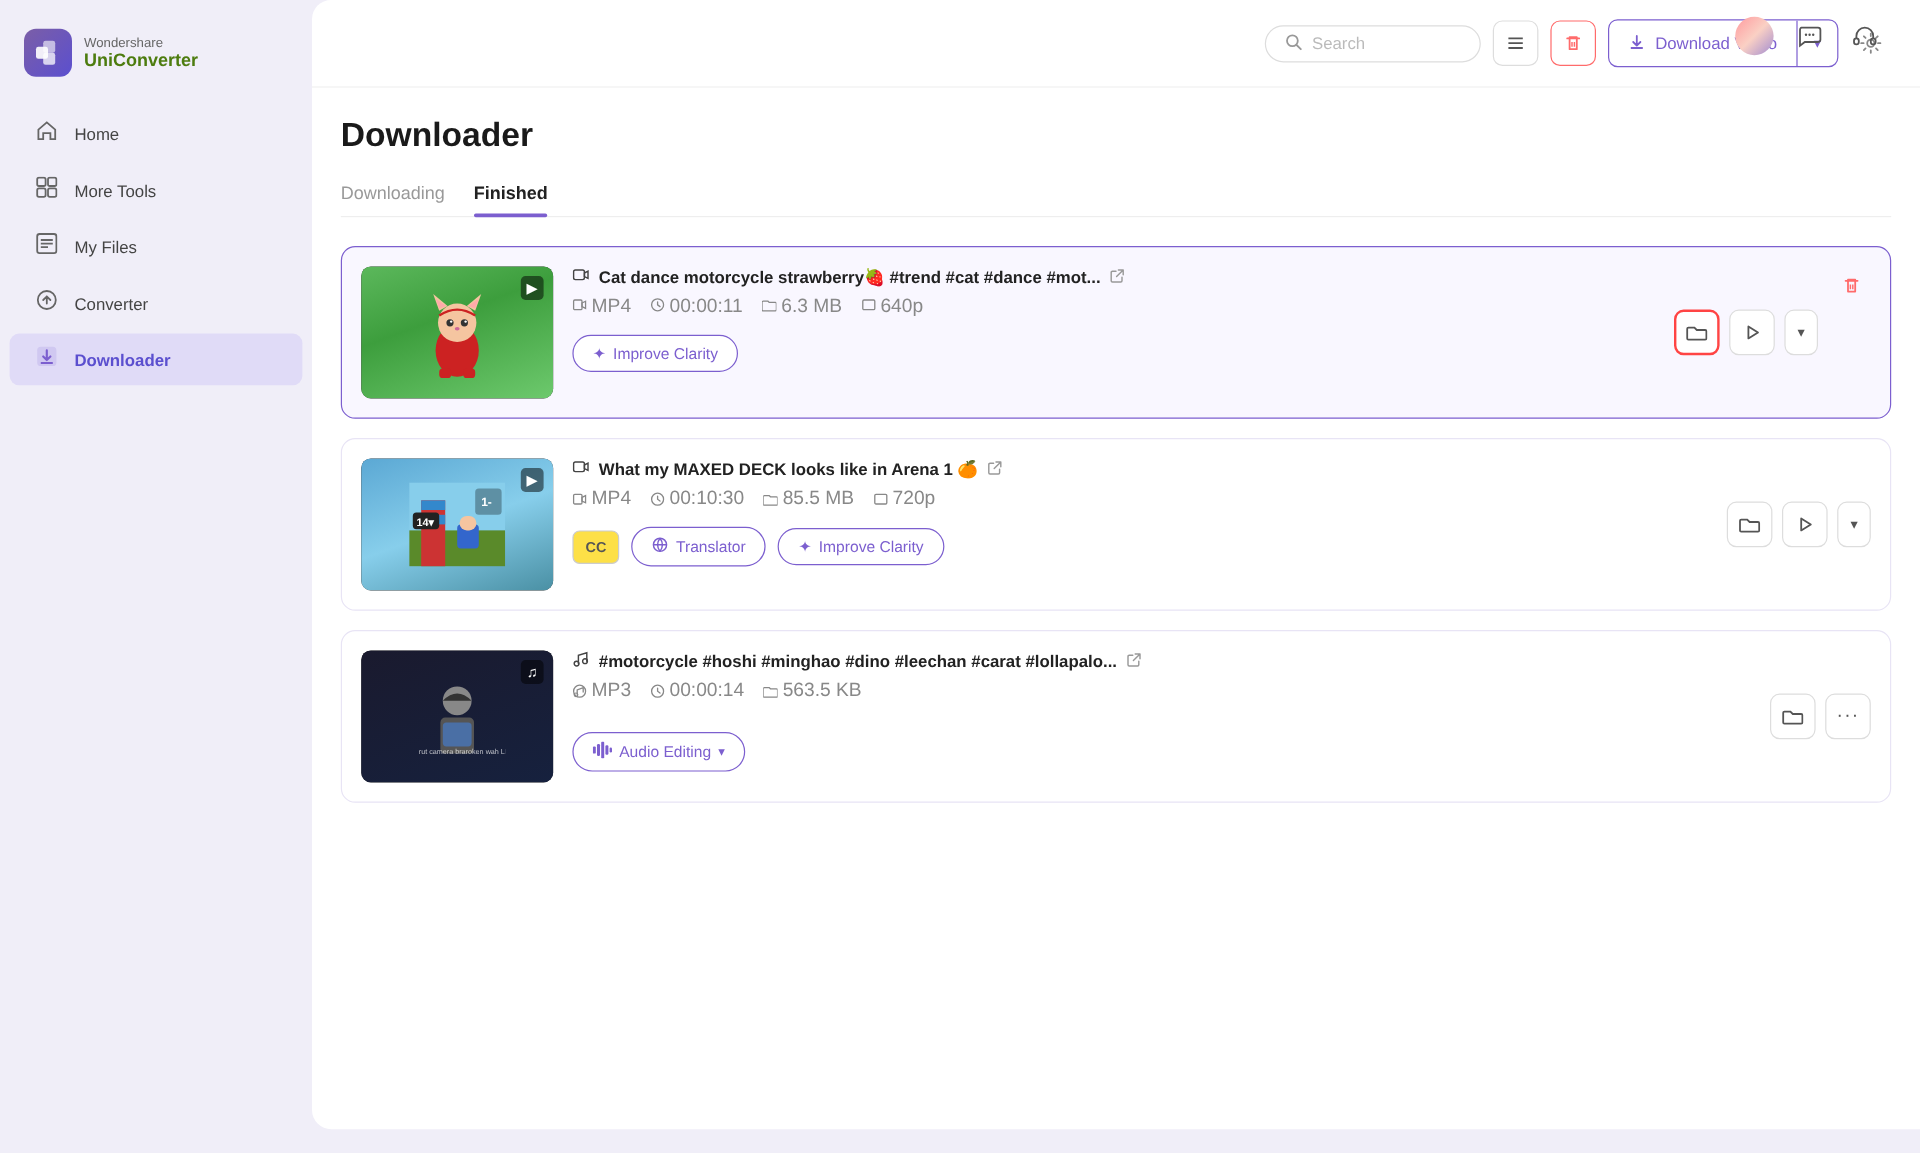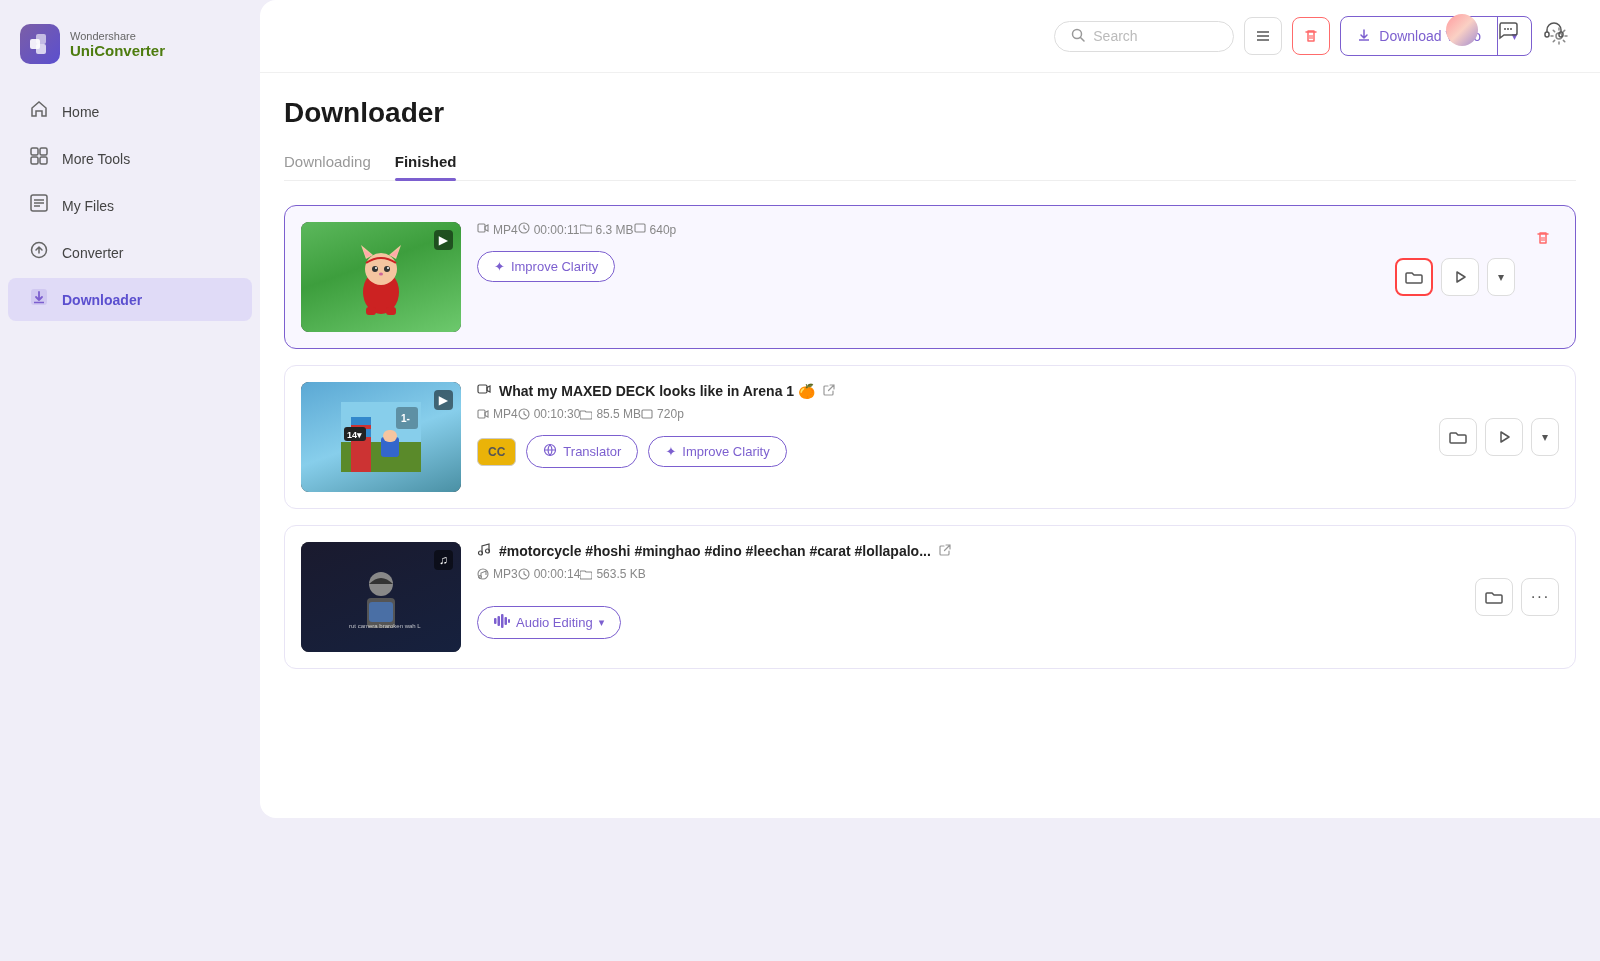--- a/index.html
+++ b/index.html
@@ -98,21 +98,21 @@
     .section-header .add-btn {
       cursor: pointer;
       color: #888;
       font-size: 16px;
     }
 
     
     .main {
       flex: 1;
       background: white;
-      height: 818px;
+      height: 941px;
       border-radius: 16px 0 0 16px;
       overflow: hidden;
       display: flex;
       flex-direction: column;
     }
 
     
     .topbar {
       display: flex;
       align-items: center;
@@ -291,21 +291,22 @@
       color: #222;
       margin-bottom: 8px;
       display: flex;
       align-items: center;
       gap: 8px;
     }
 
     .media-meta {
       display: flex;
       align-items: center;
-      font-size: 12px;
+      gap: 16px;
+      font-size: 16px;
       color: #888;
       margin-bottom: 14px;
     }
 
     .meta-item {
       display: flex;
       align-items: center;
       gap: 4px;
     }
 
@@ -330,21 +331,21 @@
     }
 
     .btn-cc {
       border: 1.5px solid #ccc;
       border-radius: 6px;
       padding: 6px 10px;
       color: #555;
       font-size: 12px;
       font-weight: 600;
       cursor: pointer;
-      background: #eab308;
+      background: #fde047;
     }
 
     .item-delete-btn {
       position: absolute;
       right: 16px;
       top: 16px;
       width: 32px;
       height: 32px;
       display: flex;
       align-items: center;
@@ -627,20 +628,34 @@
             <path d="M15 26 Q30 16 45 26" stroke="#cc2222" stroke-width="2" fill="none"></path>
 
             <rect x="15" y="70" width="10" height="8" rx="3" fill="#cc2222"></rect>
             <rect x="35" y="70" width="10" height="8" rx="3" fill="#cc2222"></rect>
           </svg>
         </div>
         <div class="thumb-video-icon">▶</div>
       </div>
 
       <div class="media-info">
+        <div class="media-title">
+          <span>
+            <svg width="14" height="14" viewBox="0 0 14 14" fill="none">
+              <rect x="1" y="3" width="9" height="8" rx="1.5" stroke="#444" stroke-width="1.2" fill="none"></rect>
+              <path d="M10 5.5L13 4V10L10 8.5V5.5Z" stroke="#444" stroke-width="1.2" fill="none"></path>
+            </svg>
+          </span>
+          <span>Cat dance motorcycle strawberry🍓 #trend #cat #dance #mot...</span>
+          <span style="color:#999;cursor:pointer;">
+            <svg width="12" height="12" viewBox="0 0 12 12" fill="none">
+              <path d="M5 2H2C1.45 2 1 2.45 1 3V10C1 10.55 1.45 11 2 11H9C9.55 11 10 10.55 10 10V7M7 1H11M11 1V5M11 1L5.5 6.5" stroke="#999" stroke-width="1.2" stroke-linecap="round"></path>
+            </svg>
+          </span>
+        </div>
         <div class="media-meta">
           <span class="meta-item">
             <span>
               <svg width="12" height="12" viewBox="0 0 12 12" fill="none">
                 <rect x="1" y="2" width="7" height="8" rx="1" stroke="#888" stroke-width="1.1" fill="none"></rect>
                 <path d="M8 4.5L11 3V9L8 7.5V4.5Z" stroke="#888" stroke-width="1.1" fill="none"></path>
               </svg>
             </span>
             <span>MP4</span>
           </span>

